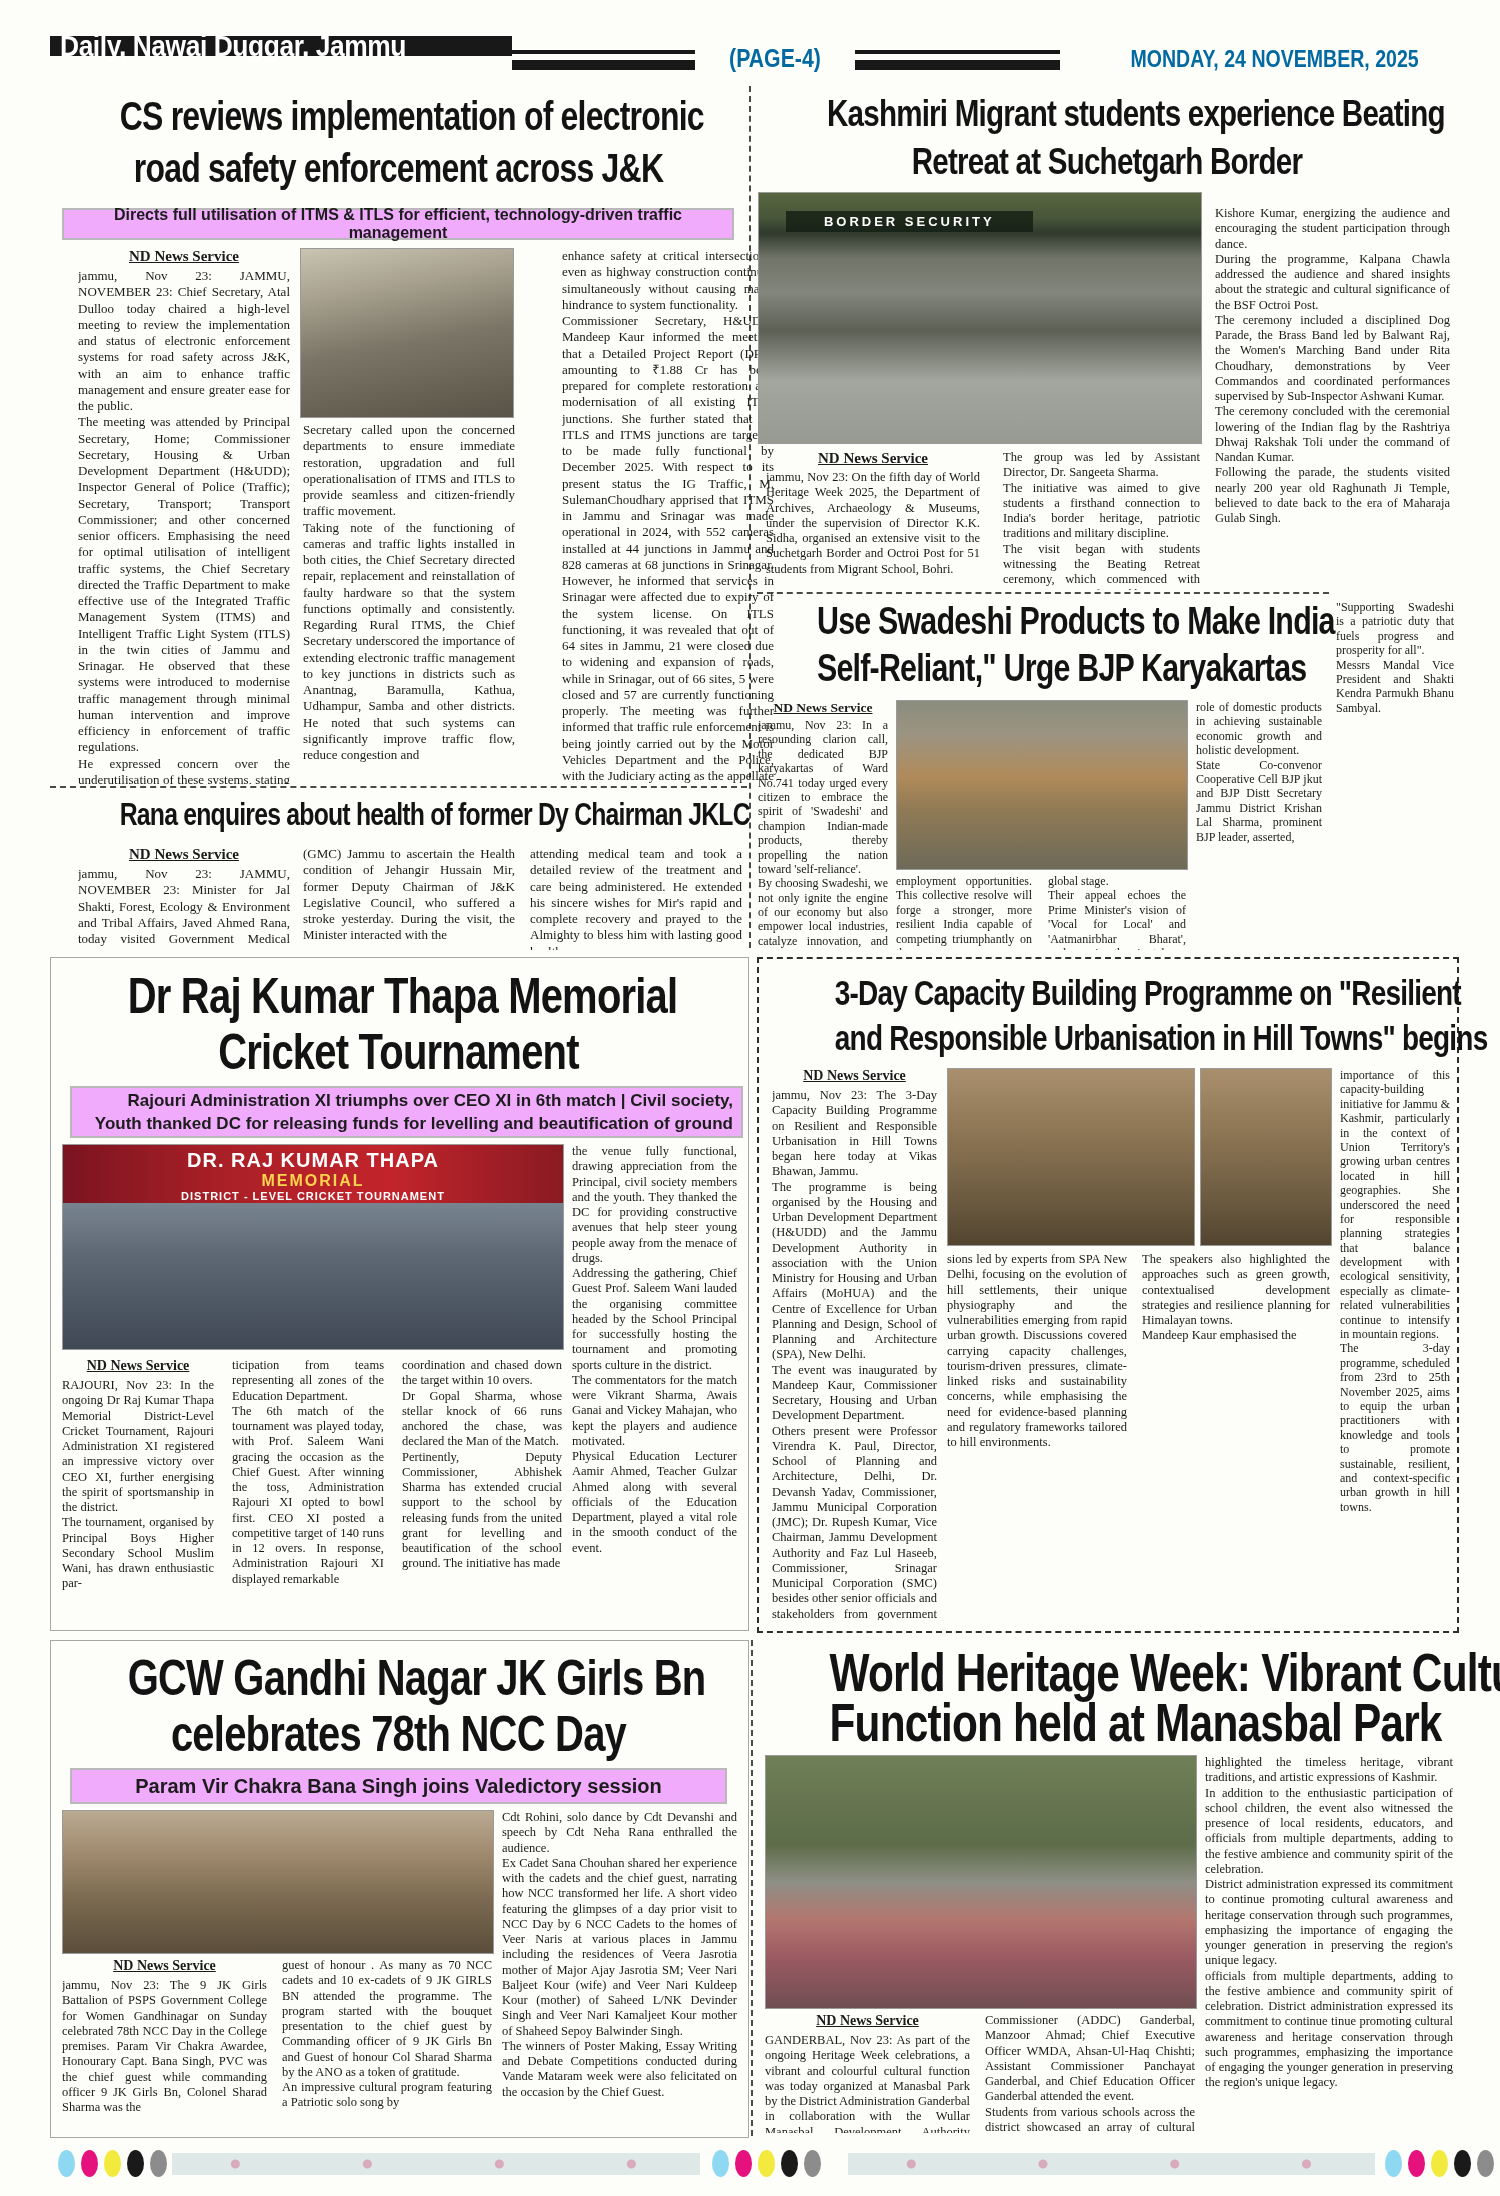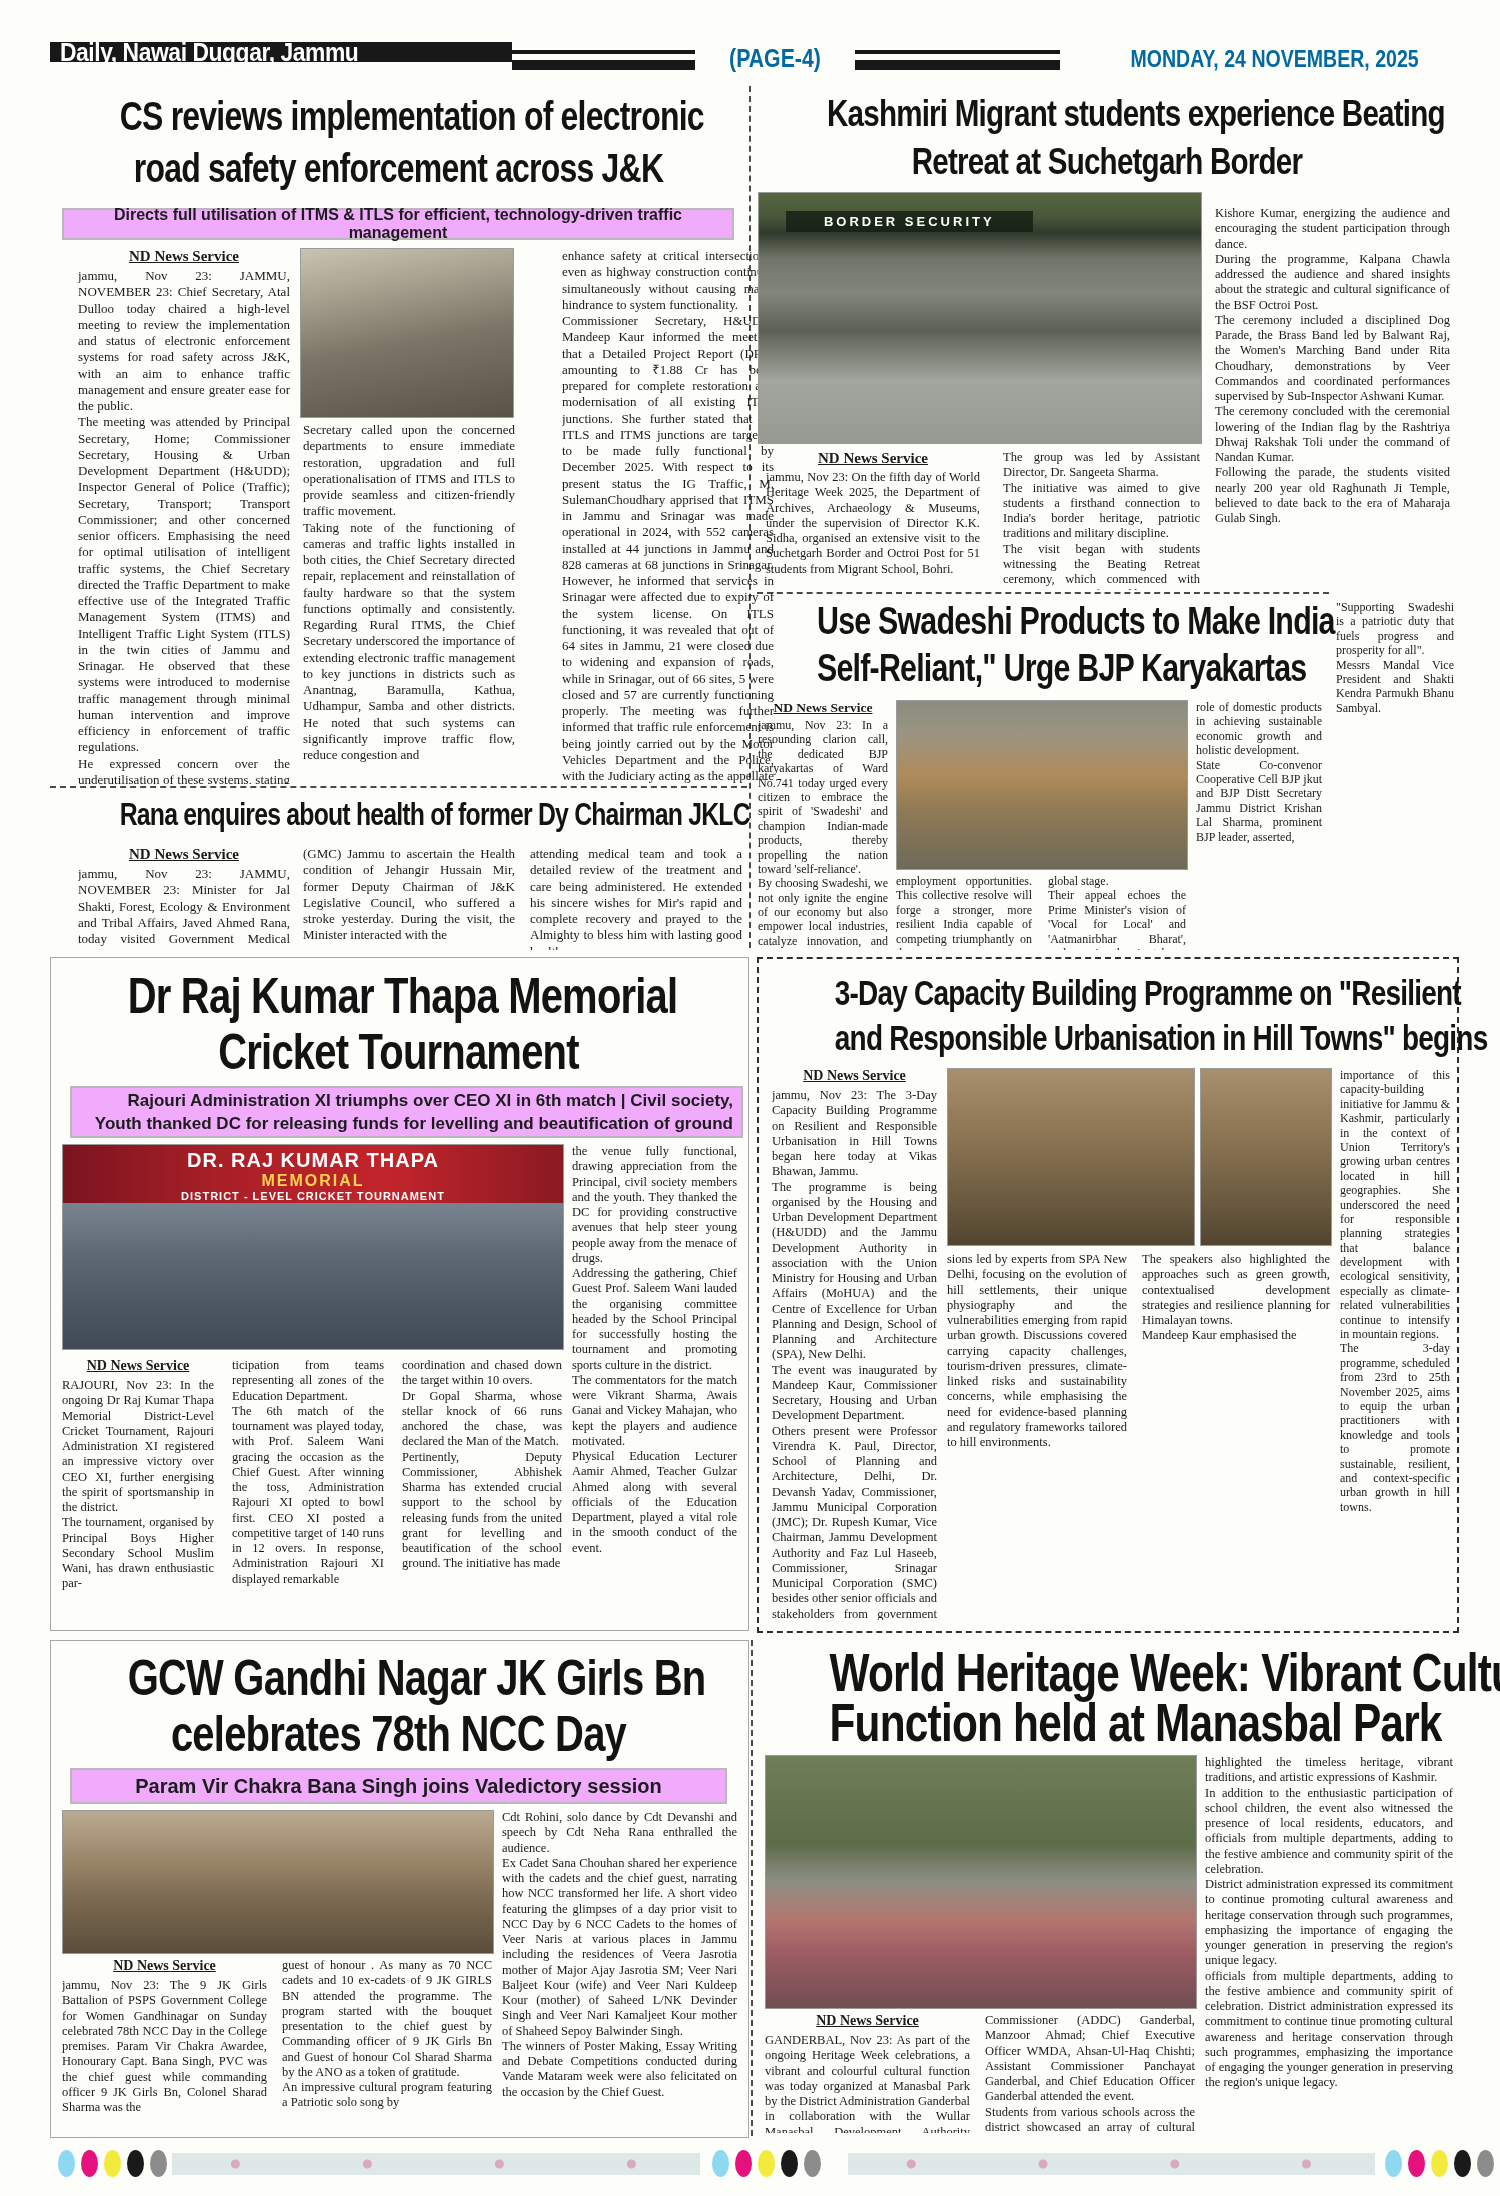--- a/index.html
+++ b/index.html
@@ -55,21 +55,21 @@
     background-image:radial-gradient(circle 5px at 12% 50%, #d9aabb 0, #d9aabb 4px, transparent 5px),
                      radial-gradient(circle 5px at 37% 50%, #d9aabb 0, #d9aabb 4px, transparent 5px),
                      radial-gradient(circle 5px at 62% 50%, #d9aabb 0, #d9aabb 4px, transparent 5px),
                      radial-gradient(circle 5px at 87% 50%, #d9aabb 0, #d9aabb 4px, transparent 5px);}
 </style>
 </head>
 <body>
 
 <div id="page">
 
-  <div class="abs mast" style="left:50px;top:42px;width:452px;height:20px;font-size:26px;">
+  <div class="abs mast" style="left:50px;top:36px;width:452px;height:20px;font-size:30px;">
     <span>Daily, Nawai Duggar, Jammu</span>
   </div>
   <div class="abs ruleThin" style="left:512px;top:50px;width:183px;"></div>
   <div class="abs ruleThick" style="left:512px;top:60px;width:183px;"></div>
   <div class="abs hdrtxt" style="left:700px;top:44px;width:150px;font-size:25px;text-align:center;">
     <span>(PAGE-4)</span>
   </div>
   <div class="abs ruleThin" style="left:855px;top:50px;width:205px;"></div>
   <div class="abs ruleThick" style="left:855px;top:60px;width:205px;"></div>
   <div class="abs hdrtxt" style="left:1085px;top:46px;width:380px;font-size:23px;text-align:center;">

